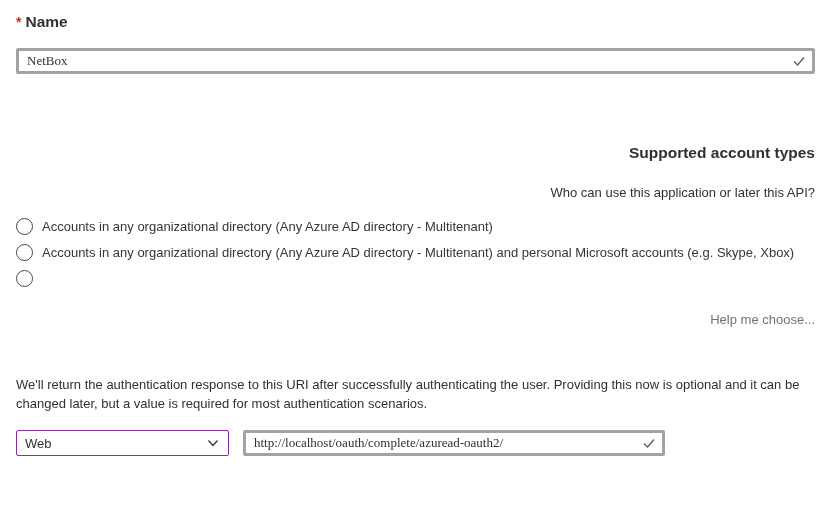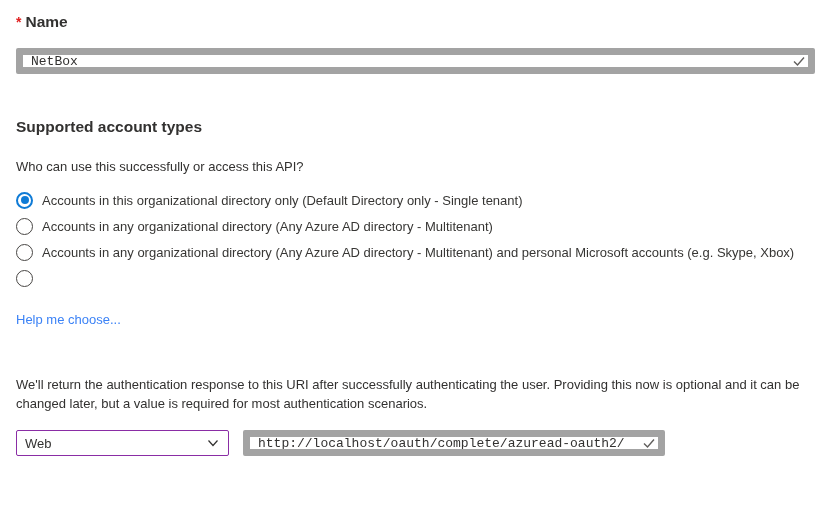--- a/index.html
+++ b/index.html
@@ -25,38 +25,38 @@
     color: #323130;
     line-height: 19px;
     margin-top: 15px;
     max-width: 800px;
   }
 
   .input-wrap { position: relative; margin-top: 16px; }
   .text-input {
     width: 100%;
     height: 26px;
-    border: 7px solid #a3a3a3;
+    border: 3px solid #a3a3a3;
     border-radius: 2px;
     padding: 0 30px 0 8px;
-    font-family: Liberation Mono, monospace;
+    font-family: Liberation Serif, serif;
     font-size: 13px;
     color: #323130;
     outline: none;
     background: #fff;
   }
   .valid-icon {
     position: absolute;
     right: 8px; top: 50%;
     transform: translateY(-50%);
     width: 16px; height: 16px;
     pointer-events: none;
   }
 
-  .section-2 { margin-top: 43px; }
+  .section-2 { margin-top: 69px; text-align: right; }
   .question { font-size: 13px; margin-top: 21px; line-height: 18px; }
 
   .radio-group { margin-top: 11px; }
   .radio-row {
     display: flex;
     align-items: center;
     height: 26px;
     cursor: pointer;
   }
   .radio-circle {
@@ -83,21 +83,21 @@
   .radio-label {
     font-size: 13px;
     color: #373634;
     white-space: nowrap;
   }
 
   .help-link {
     display: inline-block;
     margin-top: 21px;
     font-size: 13px;
-    color: #3b82f6;
+    color: #737373;
     text-decoration: none;
     cursor: pointer;
   }
 
   .section-3 { margin-top: 47px; }
   .redirect-desc { margin-top: 5px; }
 
   .uri-row {
     display: flex;
     align-items: center;
@@ -143,27 +143,23 @@
     <div class="input-wrap">
       <input class="text-input" type="text" value="NetBox" style="">
       <svg class="valid-icon" viewBox="0 0 16 16">
         <path d="M3 8.5 L6.5 12 L13 4.5" fill="none" stroke="#605e5c" stroke-width="1.4"></path>
       </svg>
     </div>
   </div>
 
   <div class="section-2">
     <div class="section-title">Supported account types</div>
-    <div class="question">Who can use this successfully or access this API?</div>
+    <div class="question">Who can use this application or later this API?</div>
 
     <div class="radio-group">
-      <div class="radio-row selected">
-        <span class="radio-circle"></span>
-        <span class="radio-label">Accounts in this organizational directory only (Default Directory only - Single tenant)</span>
-      </div>
       <div class="radio-row">
         <span class="radio-circle"></span>
         <span class="radio-label">Accounts in any organizational directory (Any Azure AD directory - Multitenant)</span>
       </div>
       <div class="radio-row">
         <span class="radio-circle"></span>
         <span class="radio-label">Accounts in any organizational directory (Any Azure AD directory - Multitenant) and personal Microsoft accounts (e.g. Skype, Xbox)</span>
       </div>
       <div class="radio-row">
         <span class="radio-circle"></span>

